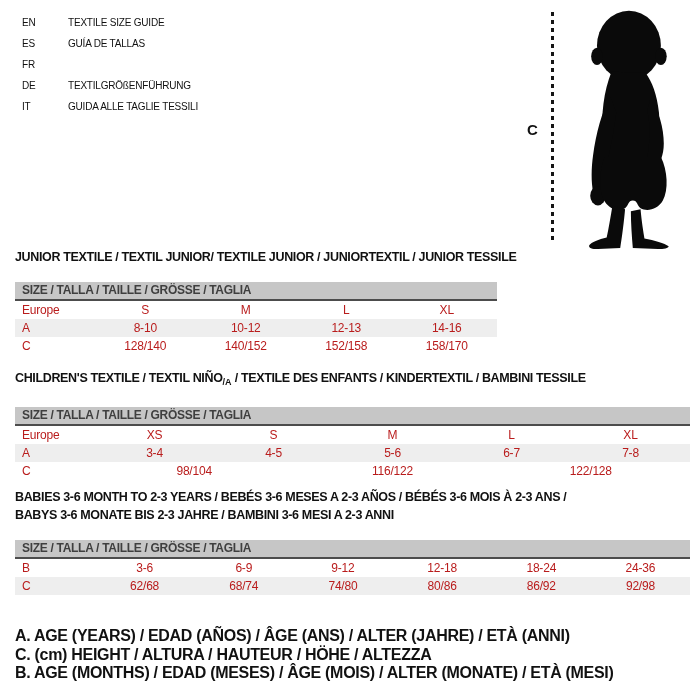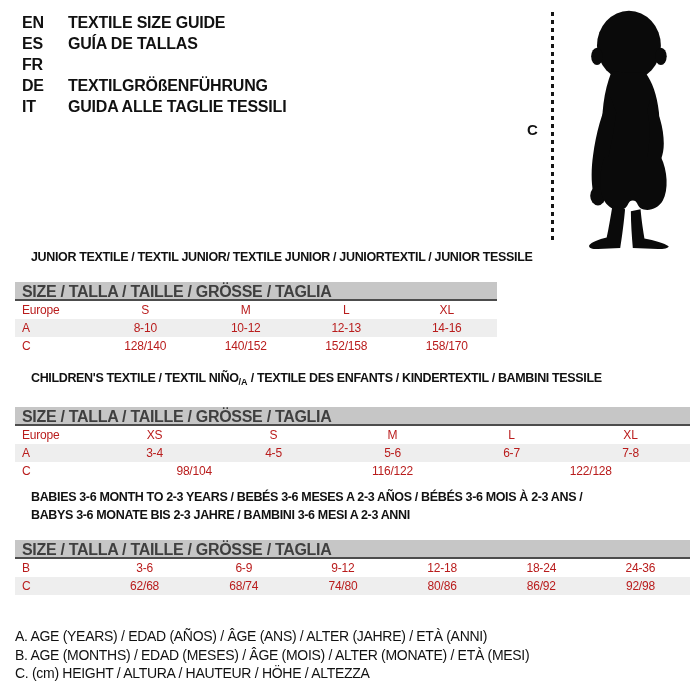--- a/index.html
+++ b/index.html
@@ -8,45 +8,45 @@
   html,body{margin:0;padding:0}
   body{
     width:700px;height:700px;background:#ffffff;position:relative;overflow:hidden;
     font-family:"Liberation Sans",sans-serif;color:var(--ink);
     -webkit-font-smoothing:antialiased;
   }
   .abs{position:absolute}
 
   
   .lang-block{left:22px;top:12px}
-  .lang-row{display:flex;line-height:21px;font-weight:bold;font-size:16px;letter-spacing:-0.2px;white-space:nowrap}
+  .lang-row{display:flex;line-height:21px;font-weight:normal;font-size:10px;letter-spacing:-0.2px;white-space:nowrap}
   .lang-code{width:46px}
 
   
   .figure-line{left:551px;top:12px;width:3px;height:231px;
     background:repeating-linear-gradient(to bottom,#151515 0 4px,transparent 4px 8px)}
   .figure-c{left:527px;top:121px;font-size:15px;font-weight:bold}
   .baby{left:556px;top:6px}
 
   
   .tsec{left:15px}
   #sec1{top:248px;width:482px}
   #sec2{top:369px;width:675px}
   #sec3{top:488px;width:675px}
-  .ttl{font-weight:bold;font-size:12.5px;line-height:18px;letter-spacing:-0.35px;margin:0 0 16px 16px;white-space:nowrap}
+  .ttl{font-weight:bold;font-size:12.5px;line-height:18px;letter-spacing:-0.35px;margin:0 0 16px 0;white-space:nowrap}
   .ttl .sub{font-size:9px;vertical-align:-3px;letter-spacing:0}
   .szbar{height:16px;background:var(--bar);border-bottom:2px solid var(--barline);
-    font-size:16px;font-weight:bold;color:#3f3f3f;padding:1px 0 0 7px;letter-spacing:-0.3px;white-space:nowrap}
+    font-size:12px;font-weight:bold;color:#3f3f3f;padding:1px 0 0 7px;letter-spacing:-0.3px;white-space:nowrap}
   .trow{display:flex;height:18px;line-height:18px;font-size:12px;letter-spacing:-0.2px;color:#b91c1c;white-space:nowrap}
   .trow.shaded{background:var(--shade)}
   .tlabel{width:80px;padding-left:7px;box-sizing:border-box}
   .tcell{flex:1;text-align:center}
 
   
-  .foot{left:15px;top:627px;font-weight:normal;font-size:14px;line-height:18.5px;letter-spacing:-0.3px;white-space:nowrap}
+  .foot{left:15px;top:627px;font-weight:bold;font-size:16px;line-height:18.5px;letter-spacing:-0.3px;white-space:nowrap}
 </style>
 </head>
 <body>
 
 <div class="abs lang-block">
     <div class="lang-row">
       <span class="lang-code">EN</span>
       <span class="lang-title">TEXTILE SIZE GUIDE</span>
     </div>
     <div class="lang-row">
@@ -168,15 +168,15 @@
         <span class="tcell">74/80</span>
         <span class="tcell">80/86</span>
         <span class="tcell">86/92</span>
         <span class="tcell">92/98</span>
       </div>
     </div>
 </section>
 
 <div class="abs foot">
     <div class="foot-line">A. AGE (YEARS) / EDAD (AÑOS) / ÂGE (ANS) / ALTER (JAHRE) / ETÀ (ANNI)</div>
+    <div class="foot-line">C. (cm) HEIGHT / ALTURA / HAUTEUR / HÖHE / ALTEZZA</div>
     <div class="foot-line">B. AGE (MONTHS) / EDAD (MESES) / ÂGE (MOIS) / ALTER (MONATE) / ETÀ (MESI)</div>
-    <div class="foot-line">C. (cm) HEIGHT / ALTURA / HAUTEUR / HÖHE / ALTEZZA</div>
   </div>
 
 </body></html>

